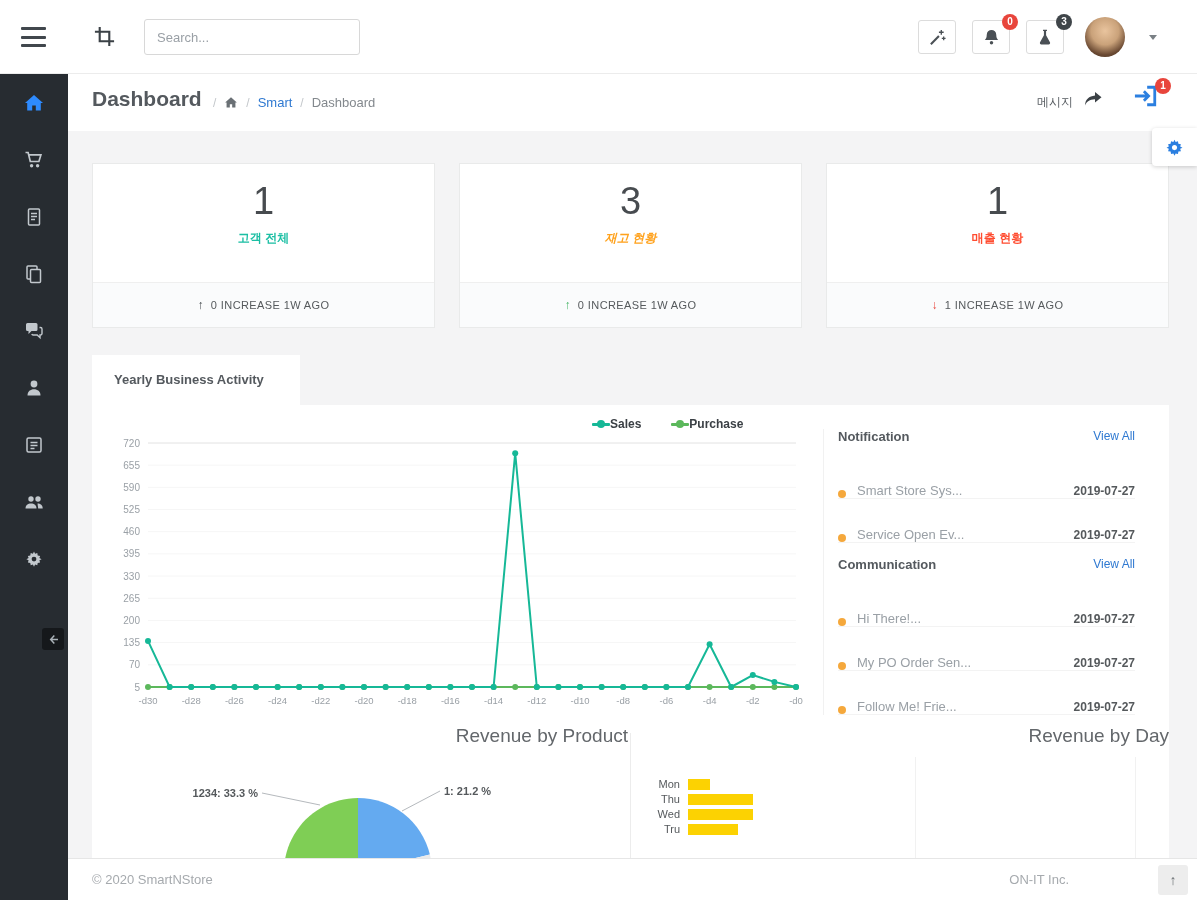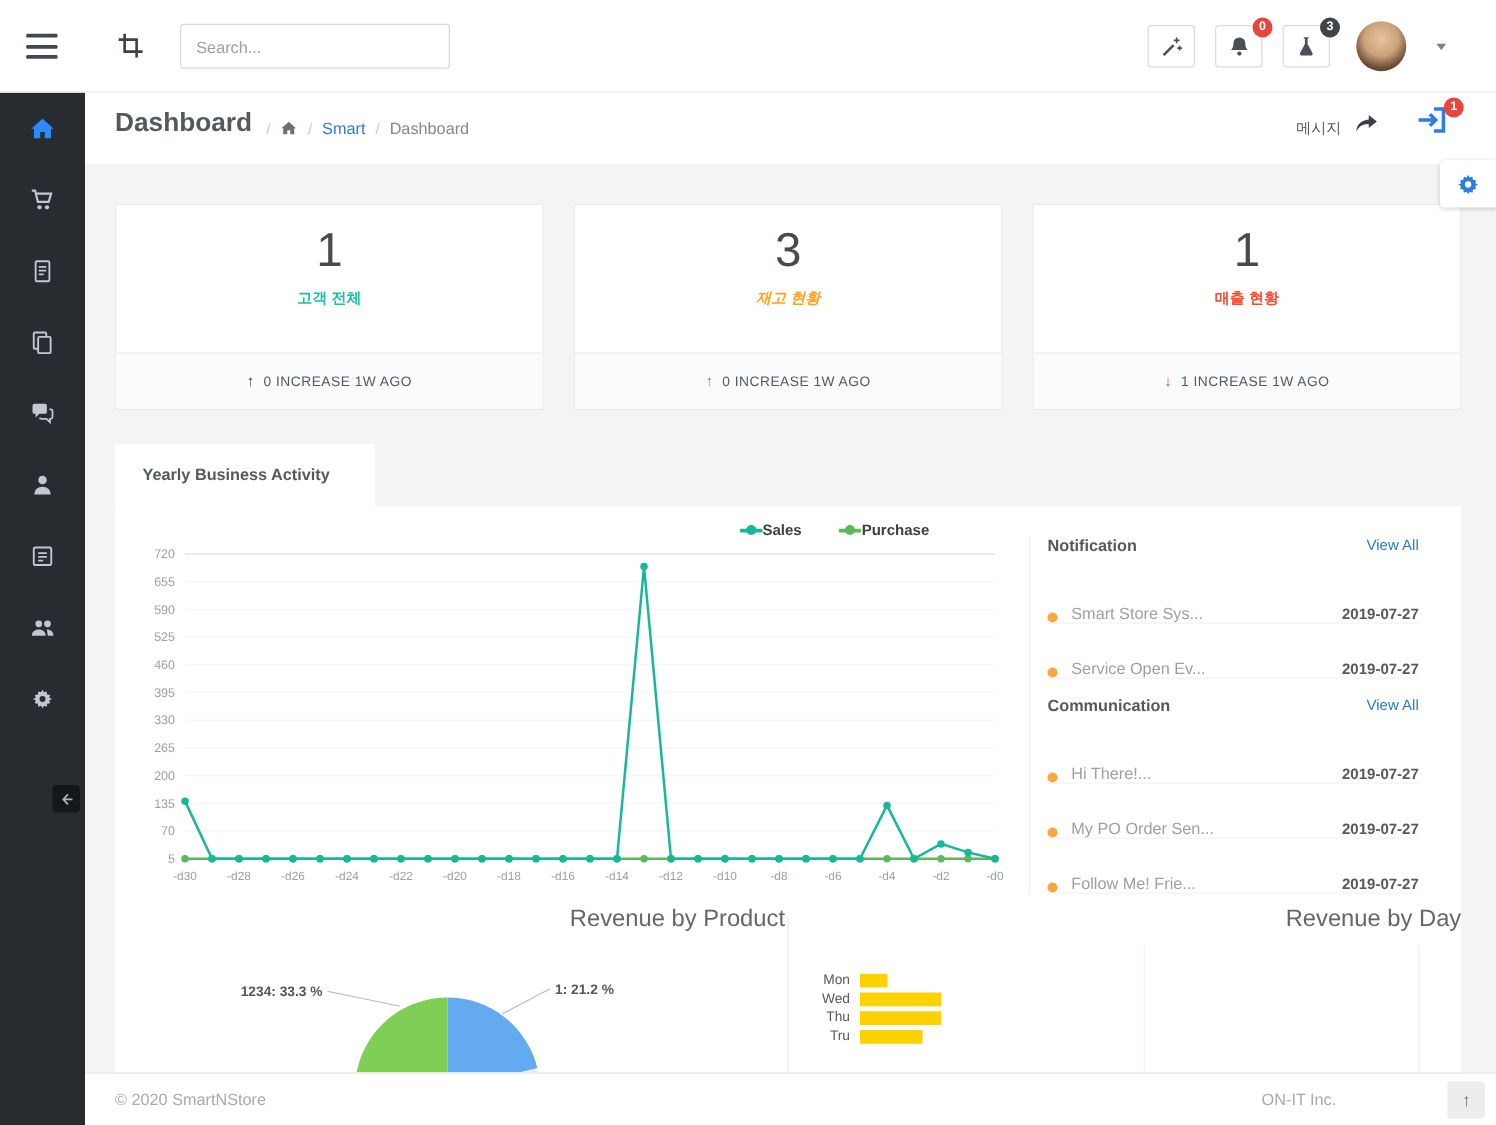--- a/index.html
+++ b/index.html
@@ -422,25 +422,25 @@
         <text x="106" y="52" text-anchor="end" font-size="11" font-weight="bold" fill="#55595c">1234: 33.3 %</text>
         <polyline points="250,66 288,46" fill="none" stroke="#b5b9bd"></polyline>
         <text x="292" y="50" font-size="11" font-weight="bold" fill="#55595c">1: 21.2 %</text>
       </svg>
     <div id="bar-chart">
         <div class="bar-row">
           <span class="bar-label">Mon</span>
           <span class="bar" style="width: 22px; background: rgb(252, 210, 2);"></span>
         </div>
         <div class="bar-row">
-          <span class="bar-label">Wed</span>
+          <span class="bar-label">Thu</span>
           <span class="bar" style="width: 65px; background: rgb(252, 210, 2);"></span>
         </div>
         <div class="bar-row">
-          <span class="bar-label">Thu</span>
+          <span class="bar-label">Wed</span>
           <span class="bar" style="width: 65px; background: rgb(252, 210, 2);"></span>
         </div>
         <div class="bar-row">
           <span class="bar-label">Tru</span>
           <span class="bar" style="width: 50px; background: rgb(252, 210, 2);"></span>
         </div>
       </div>
   </div>
 
   <footer class="footer">

